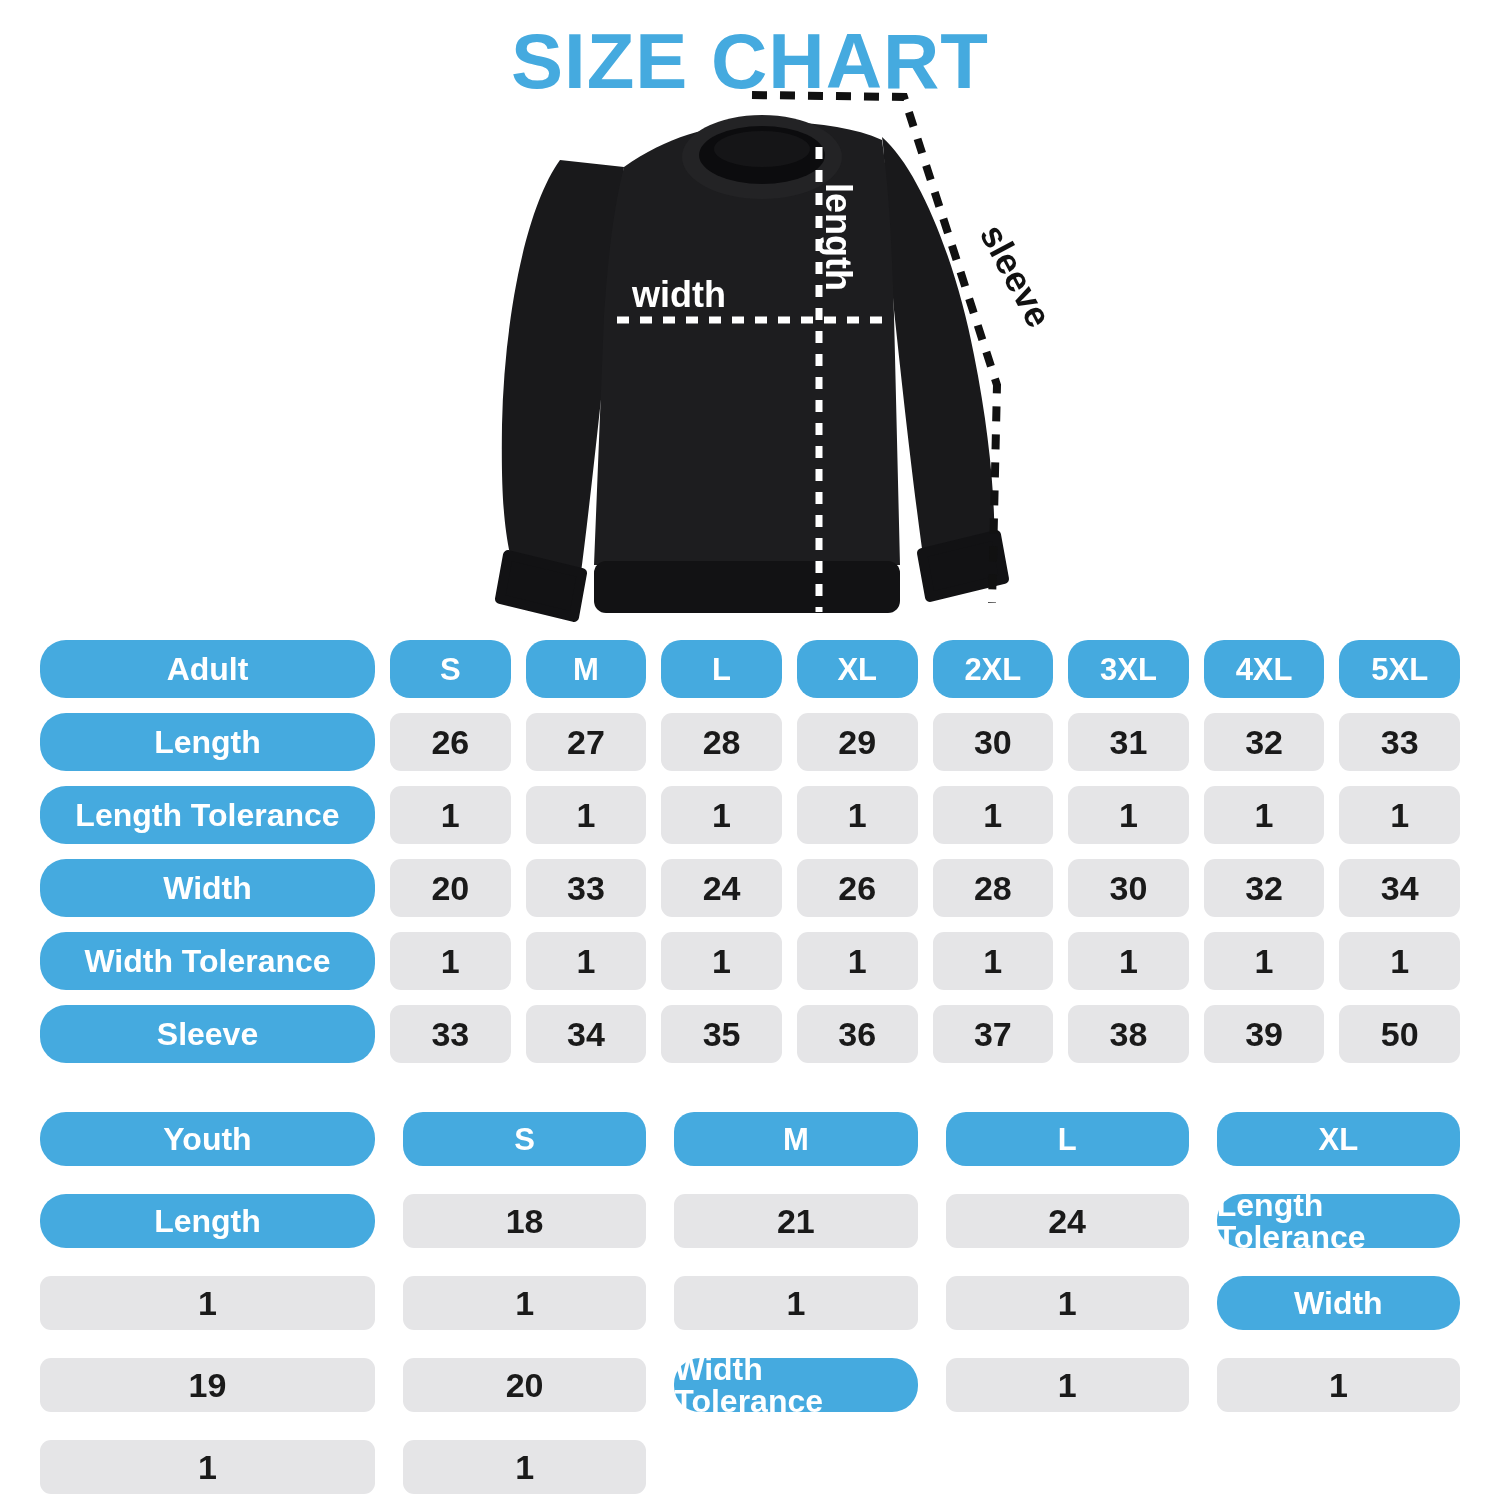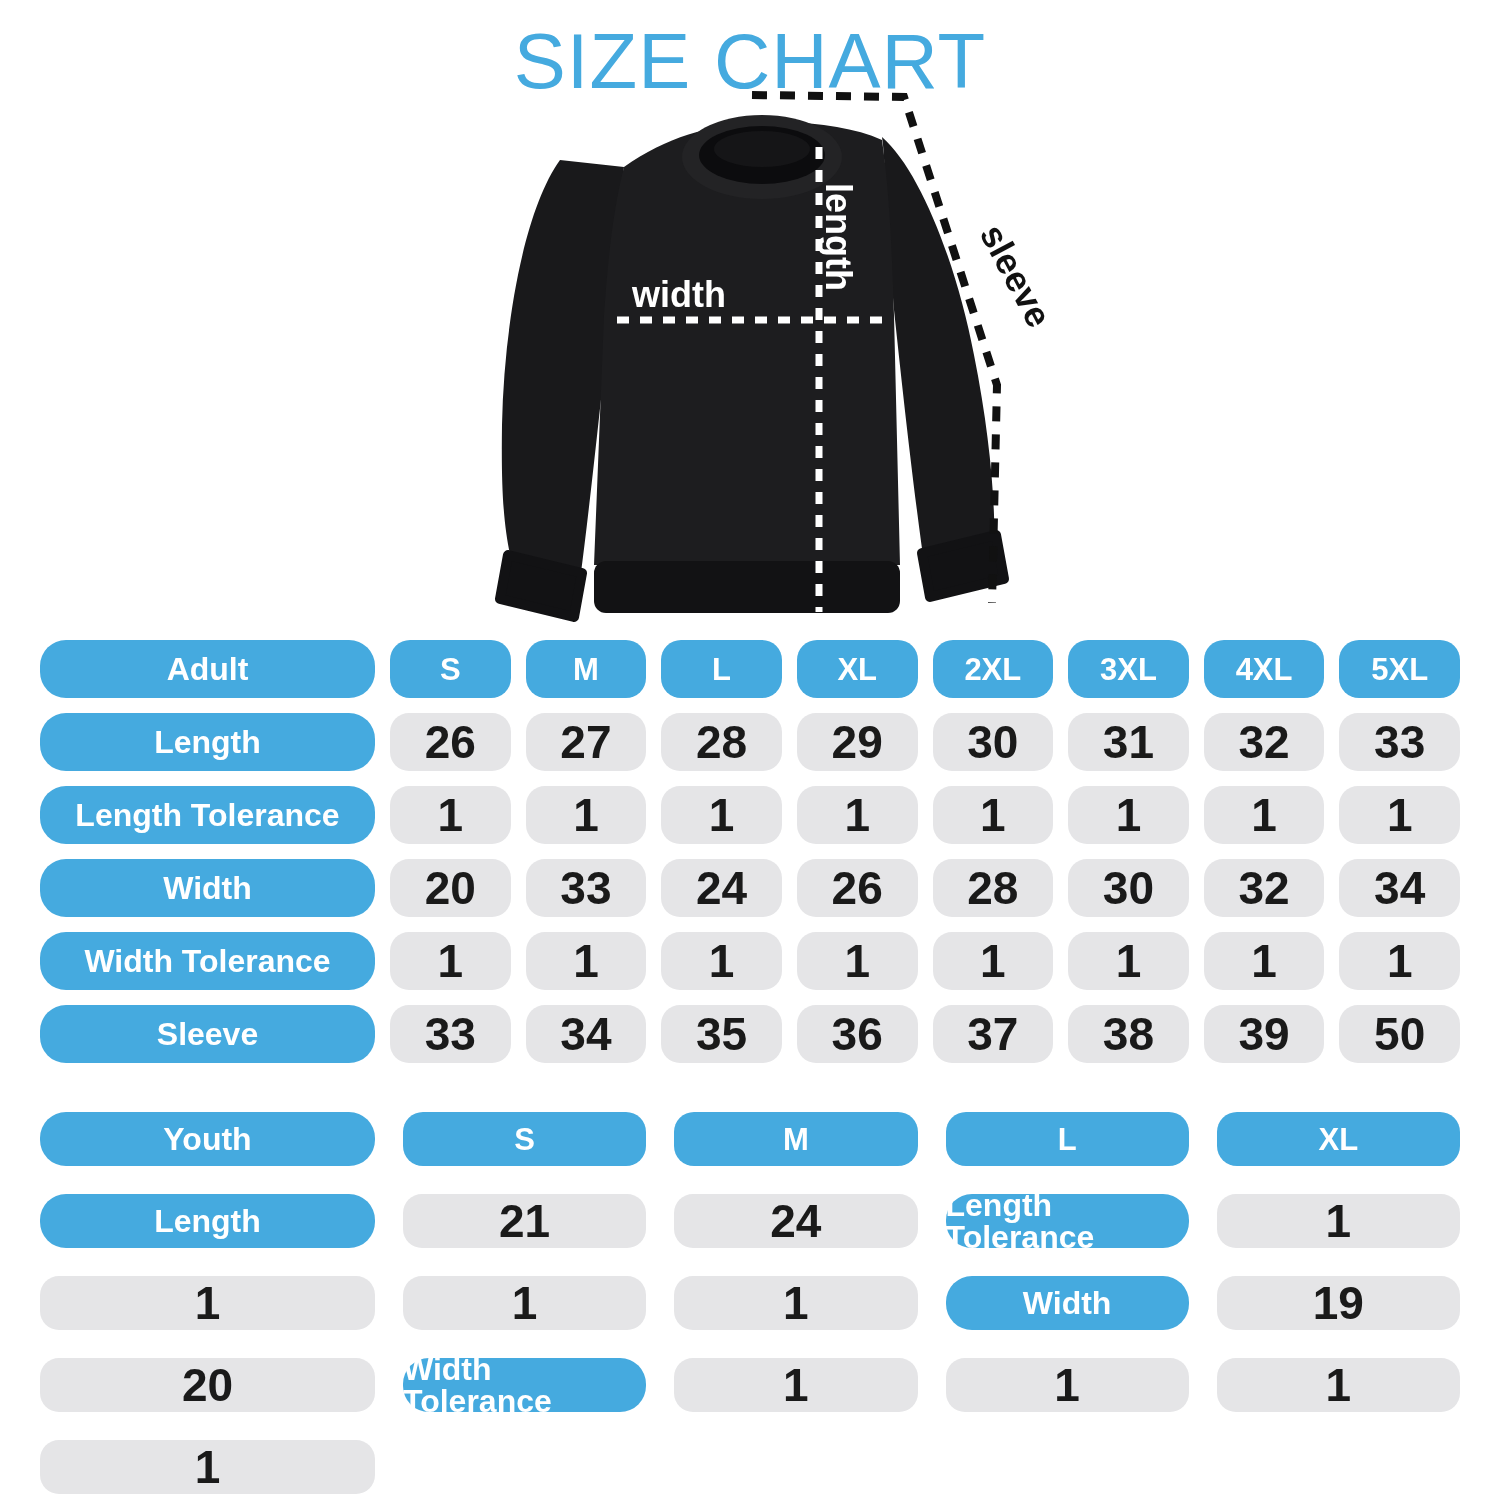--- a/index.html
+++ b/index.html
@@ -8,21 +8,21 @@
     --cell-text:#1A1A1A;
   }
   *{margin:0;padding:0;box-sizing:border-box;}
   html,body{background:#fff;}
   body{font-family:"Liberation Sans","DejaVu Sans",sans-serif;}
   .page{position:relative;width:1500px;height:1500px;background:#fff;overflow:hidden;}
 
   .title{
     position:absolute;top:16px;left:0;width:1500px;
     text-align:center;
-    font-size:78px;font-weight:normal;letter-spacing:1px;
+    font-size:78px;font-weight:bold;letter-spacing:1px;
     color:var(--accent);
   }
 
   .diagram{position:absolute;left:452px;top:85px;width:600px;height:552px;}
   .diagram svg{display:block;}
 
   .size-table{
     position:absolute;left:40px;width:1420px;
     display:grid;
   }
@@ -42,21 +42,21 @@
     display:flex;align-items:center;justify-content:center;
     font-weight:bold;line-height:1;
   }
   .cell.blue{
     background:var(--accent);color:#fff;
     border-radius:20px;font-size:31px;
   }
   .cell.blue.label{border-radius:26px;font-size:32px;}
   .cell.gray{
     background:var(--cell-bg);color:var(--cell-text);
-    border-radius:19px;font-size:46px;
+    border-radius:11px;font-size:34px;
   }
   .svg-label{font-family:"Liberation Sans","DejaVu Sans",sans-serif;font-weight:bold;font-size:36px;}
 </style>
 </head>
 <body>
 
 <div class="page">
 
   <h1 class="title">SIZE CHART</h1>
 
@@ -147,20 +147,21 @@
       <div class="cell gray">50</div>
     </section>
 
   <section class="size-table youth">
       <div class="cell blue label">Youth</div>
       <div class="cell blue">S</div>
       <div class="cell blue">M</div>
       <div class="cell blue">L</div>
       <div class="cell blue">XL</div>
       <div class="cell blue label">Length</div>
+      <div class="cell gray">18</div>
       <div class="cell gray">21</div>
       <div class="cell gray">24</div>
       <div class="cell blue label">Length Tolerance</div>
       <div class="cell gray">1</div>
       <div class="cell gray">1</div>
       <div class="cell gray">1</div>
       <div class="cell gray">1</div>
       <div class="cell blue label">Width</div>
       <div class="cell gray">19</div>
       <div class="cell gray">20</div>

